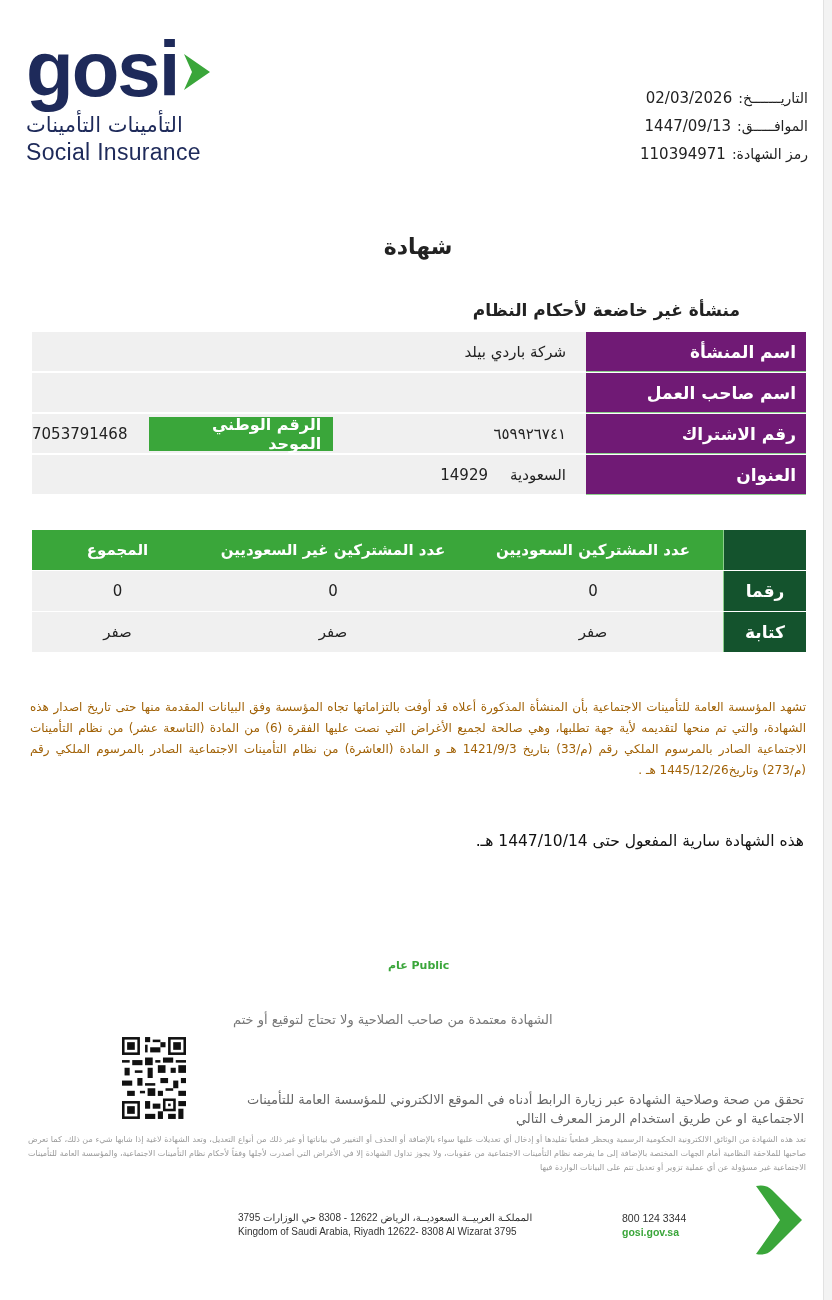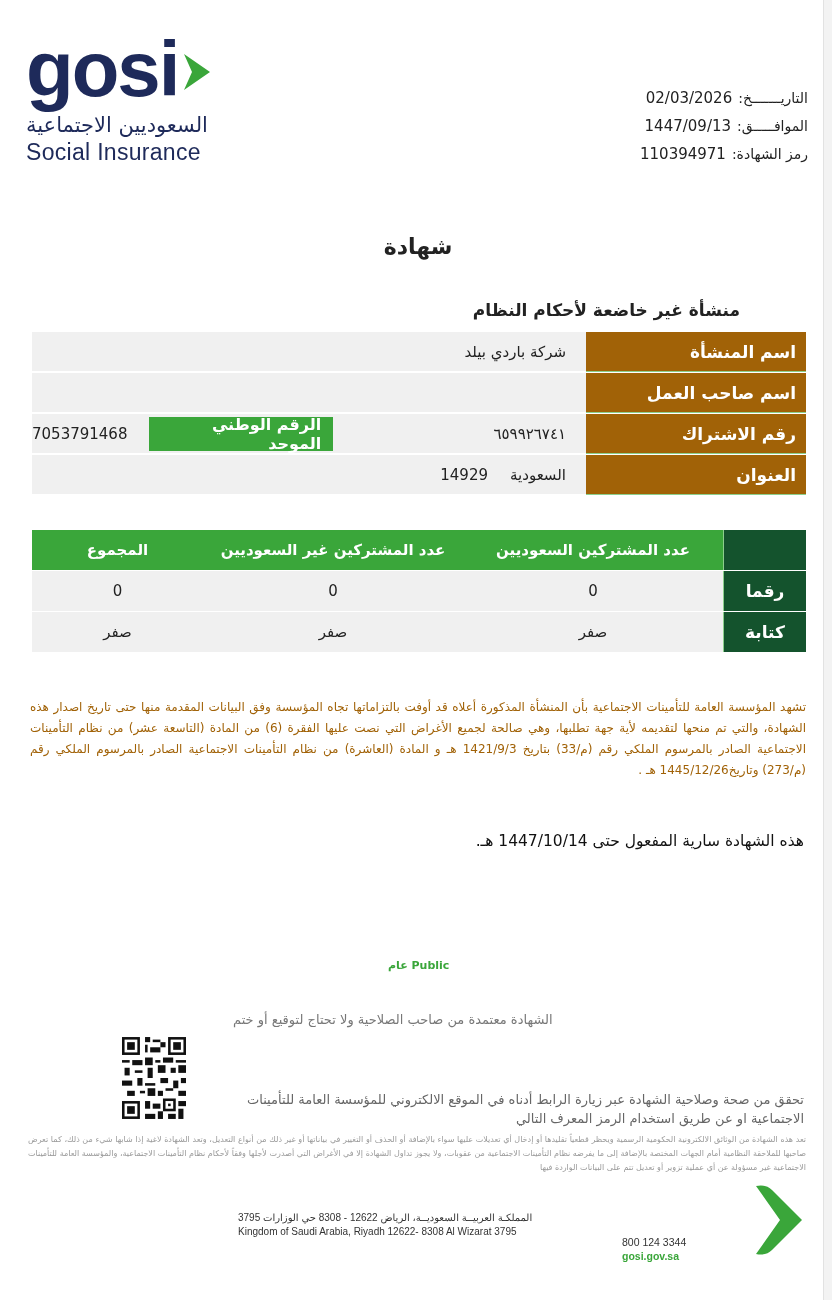--- a/index.html
+++ b/index.html
@@ -20,21 +20,21 @@
   .meta-label { }
   .meta-val { direction: ltr; font-size: 15px; }
 
   .title { position: absolute; top: 234px; left: 0; right: 0; text-align: center; font-weight: 700; font-size: 22px; direction: rtl; padding-left: 8px; }
   .title span { position: relative; left: -2px; }
   .subtitle { position: absolute; top: 300px; right: 92px; font-weight: 700; font-size: 17px; direction: rtl; }
 
   
   .info { position: absolute; left: 32px; top: 332px; width: 774px; direction: rtl; }
   .info-row { display: flex; height: 40px; margin-bottom: 1px; }
-  .info-label { width: 220px; background: #a16207; color: #fff; font-weight: 700; font-size: 17px; display: flex; align-items: center; padding-right: 10px; box-sizing: border-box; border-bottom: 1px solid #8ccf8c; }
+  .info-label { width: 220px; background: #701a75; color: #fff; font-weight: 700; font-size: 17px; display: flex; align-items: center; padding-right: 10px; box-sizing: border-box; border-bottom: 1px solid #8ccf8c; }
   .info-val { flex: 1; background: #f0f0f0; display: flex; align-items: center; font-size: 15px; padding-right: 20px; box-sizing: border-box; border-bottom: 1px solid #fff; }
   .info-val .inline-label { background: #3aa63a; color: #fff; font-weight: 700; font-size: 16px; height: 34px; padding: 0 12px; display: flex; align-items: center; margin-right: 90px; }
   .info-val .num { direction: ltr; }
   .info-val .unified { margin-right: 22px; direction: ltr; }
   .info-val .pc { margin-right: 26px; }
 
   
   .counts { position: absolute; left: 32px; top: 530px; width: 774px; direction: rtl; }
   .c-head { display: flex; height: 40px; background: #3aa63a; color: #fff; font-weight: 700; font-size: 16px; }
   .c-row { display: flex; height: 40px; margin-top: 1px; }
@@ -52,37 +52,37 @@
   .public { position: absolute; top: 959px; left: 388px; font-size: 11px; font-weight: 700; color: #3aa63a; direction: rtl; }
   .notice { position: absolute; top: 1012px; left: 233px; font-size: 13px; color: #777; direction: rtl; }
 
   .qr { position: absolute; left: 122px; top: 1037px; }
   .verify { position: absolute; right: 28px; top: 1090px; width: 600px; direction: rtl; font-size: 13px; color: #666; line-height: 19px; }
   .disclaimer { position: absolute; left: 28px; top: 1133px; width: 778px; direction: rtl; text-align: justify; font-size: 8px; line-height: 14px; color: #999; }
 
   .footer-addr { position: absolute; left: 238px; top: 1211px; font-family: "Liberation Sans", sans-serif; font-size: 10px; color: #333; line-height: 14px; }
   .footer-addr .ar { direction: rtl; text-align: left; }
   .footer-contact { position: absolute; left: 622px; top: 1211px; font-family: "Liberation Sans", sans-serif; font-size: 10.5px; line-height: 14px; }
-  .footer-contact .phone { color: #333; margin-top: 24px; }
+  .footer-contact .phone { color: #333; }
   .footer-contact .site { color: #3aa63a; font-weight: 700; }
   .footer-chev { position: absolute; left: 752px; top: 1182px; }
 </style>
 </head>
 <body>
 
 <div class="right-edge"></div>
 
 <div class="logo">
   <div class="logo-word">
     <span class="logo-gosi">gosi</span>
     <svg class="logo-chev" width="30" height="40" viewBox="0 0 30 40">
       <path d="M2 2 L28 20 L2 38 L10 20 Z" fill="#3aa63a"></path>
     </svg>
   </div>
-  <div class="logo-ar">السعوديين الاجتماعية</div>
+  <div class="logo-ar">التأمينات التأمينات</div>
   <div class="logo-en">Social Insurance</div>
 </div>
 
 <div class="meta">
   <div class="meta-row">
     <span class="meta-label">التاريـــــــخ:</span>
     <span class="meta-val">02/03/2026</span>
   </div>
   <div class="meta-row">
     <span class="meta-label">الموافـــــق:</span>

